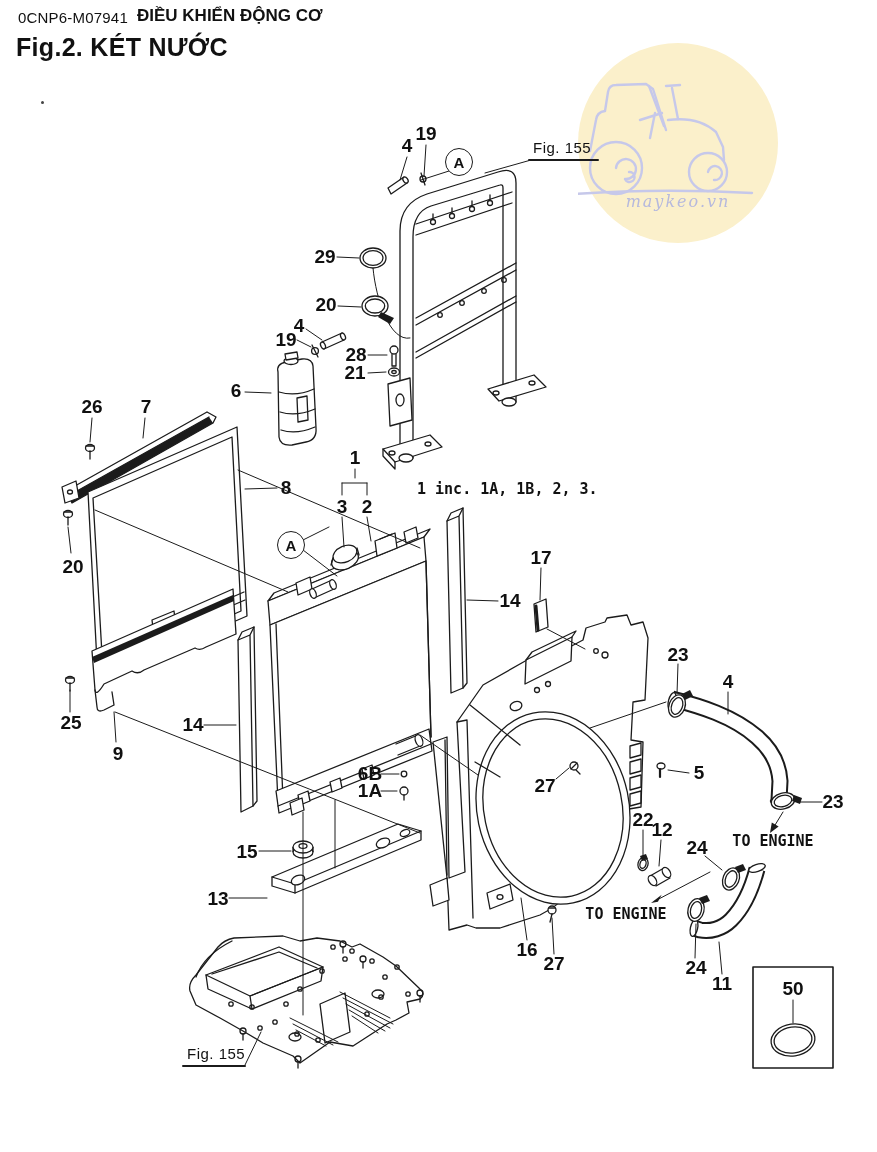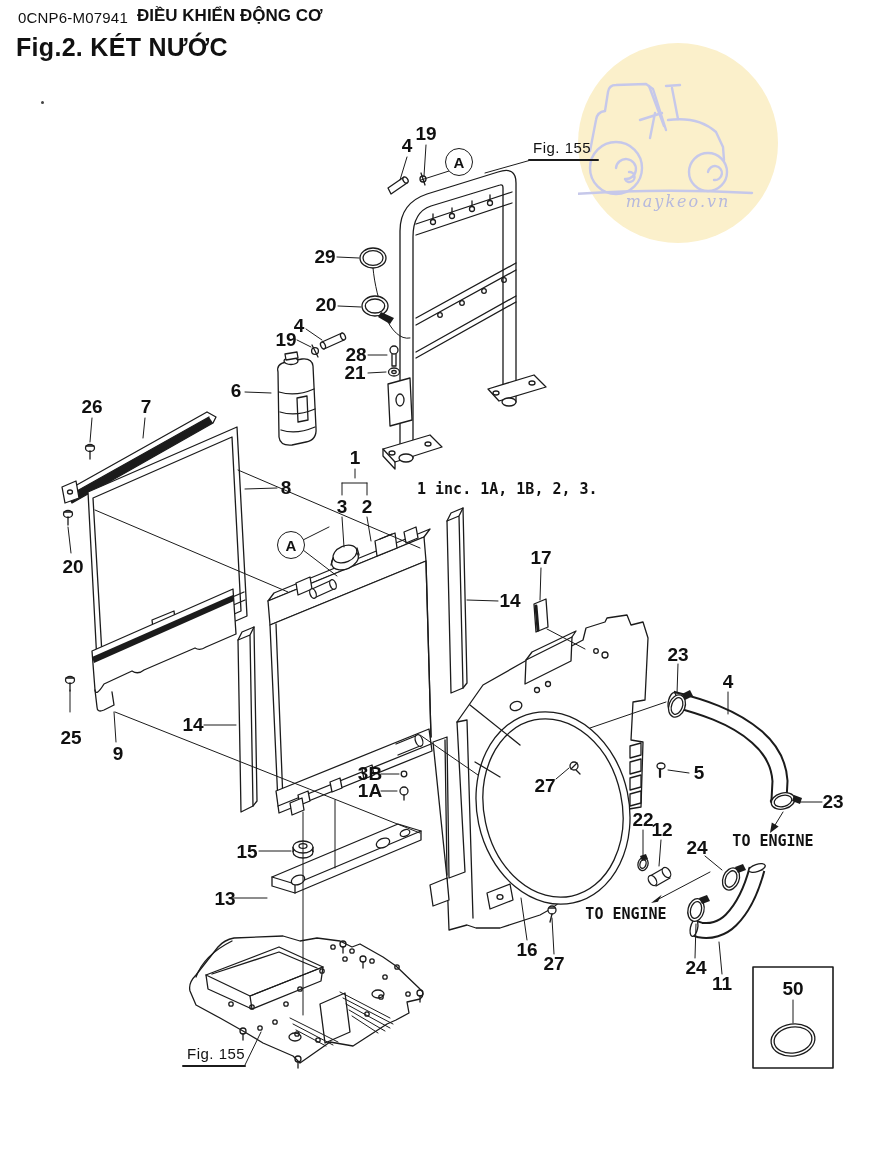--- a/index.html
+++ b/index.html
@@ -411,26 +411,26 @@
       <span class="plabel" style="left: 73px; top: 567px;">20</span>
       <span class="plabel" style="left: 355px; top: 458px;">1</span>
       <span class="plabel" style="left: 342px; top: 507px;">3</span>
       <span class="plabel" style="left: 367px; top: 507px;">2</span>
       <span class="plabel" style="left: 193px; top: 725px;">14</span>
       <span class="plabel" style="left: 510px; top: 601px;">14</span>
       <span class="plabel" style="left: 541px; top: 558px;">17</span>
       <span class="plabel" style="left: 678px; top: 655px;">23</span>
       <span class="plabel" style="left: 728px; top: 682px;">4</span>
       <span class="plabel" style="left: 699px; top: 773px;">5</span>
-      <span class="plabel" style="left: 71px; top: 723px; margin-top: 15px;">25</span>
+      <span class="plabel" style="left: 71px; top: 723px;">25</span>
       <span class="plabel" style="left: 118px; top: 754px;">9</span>
-      <span class="plabel" style="left: 370px; top: 774px;">3B</span>
+      <span class="plabel" style="left: 370px; top: 774px;">6B</span>
       <span class="plabel" style="left: 370px; top: 791px;">1A</span>
       <span class="plabel" style="left: 247px; top: 852px;">15</span>
-      <span class="plabel" style="left: 218px; top: 899px; margin-left: 7px;">13</span>
+      <span class="plabel" style="left: 218px; top: 899px;">13</span>
       <span class="plabel" style="left: 545px; top: 786px;">27</span>
       <span class="plabel" style="left: 643px; top: 820px;">22</span>
       <span class="plabel" style="left: 662px; top: 830px;">12</span>
       <span class="plabel" style="left: 697px; top: 848px;">24</span>
       <span class="plabel" style="left: 833px; top: 802px;">23</span>
       <span class="plabel" style="left: 527px; top: 950px;">16</span>
       <span class="plabel" style="left: 554px; top: 964px;">27</span>
       <span class="plabel" style="left: 696px; top: 968px;">24</span>
       <span class="plabel" style="left: 722px; top: 984px;">11</span>
       <span class="plabel" style="left: 793px; top: 989px;">50</span>

